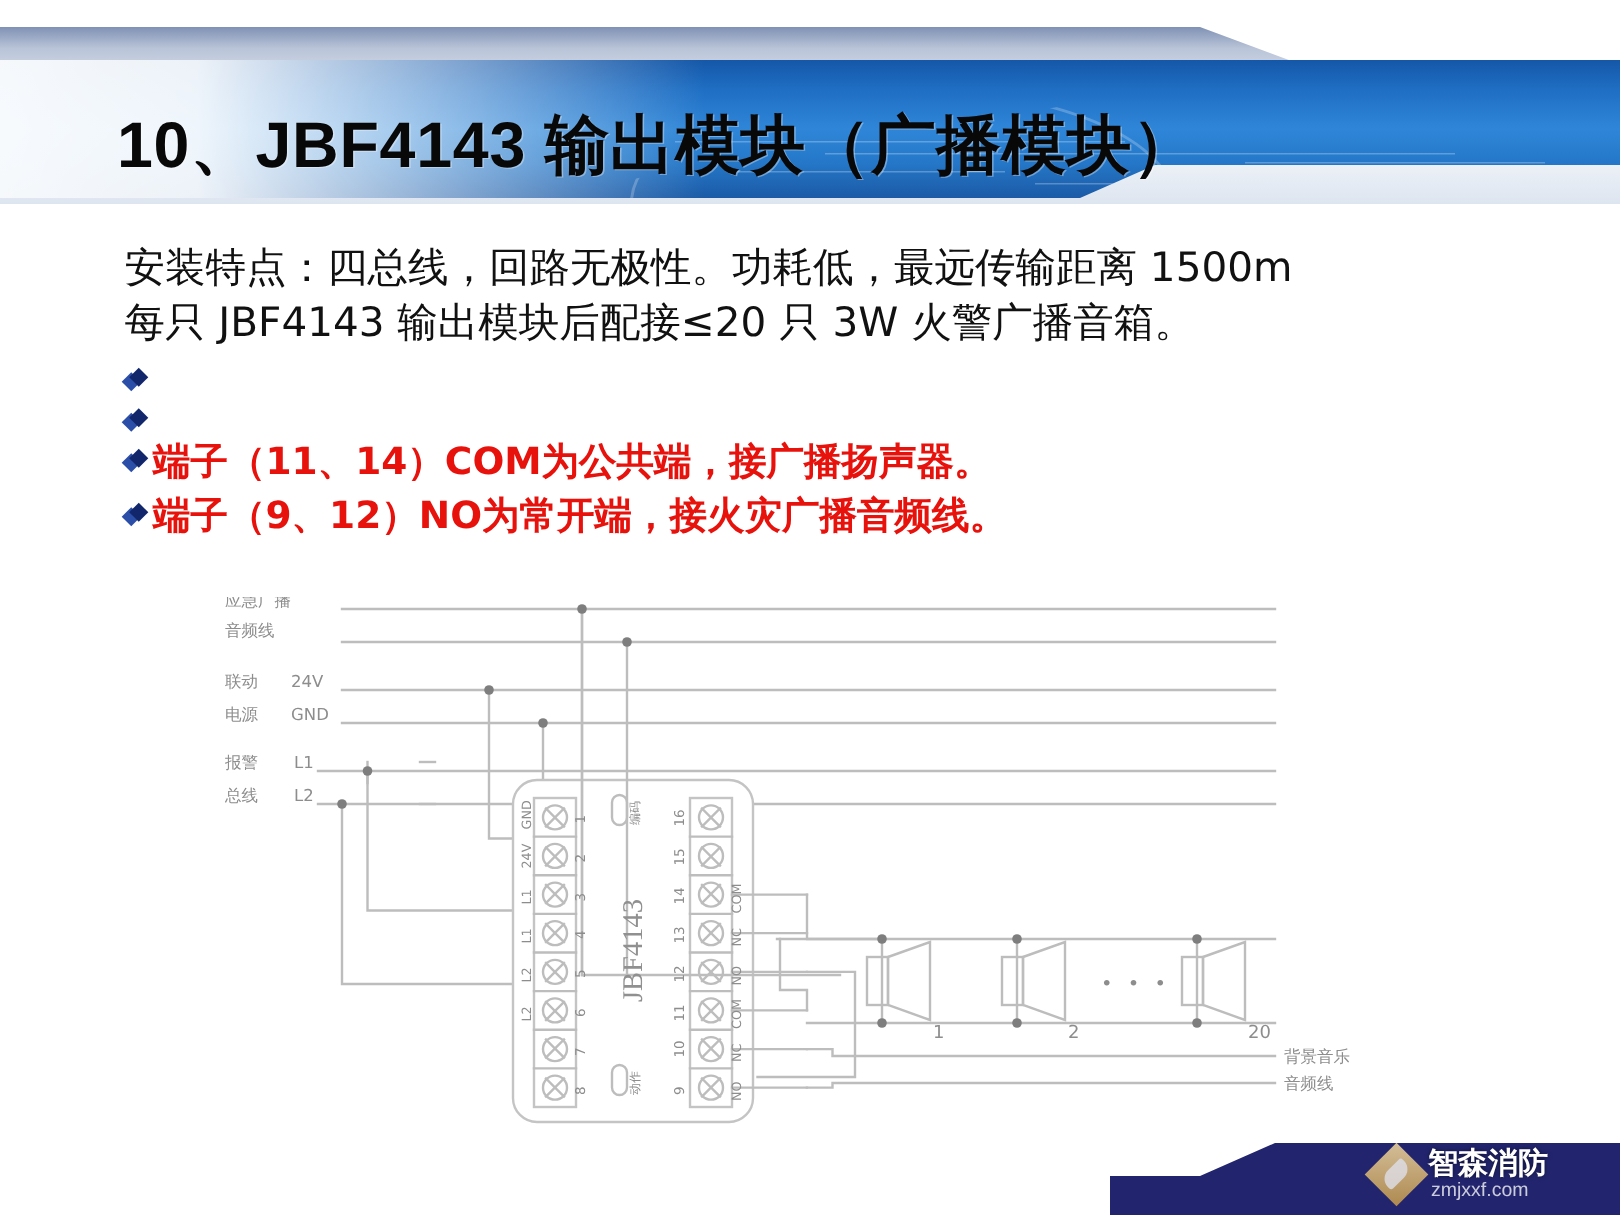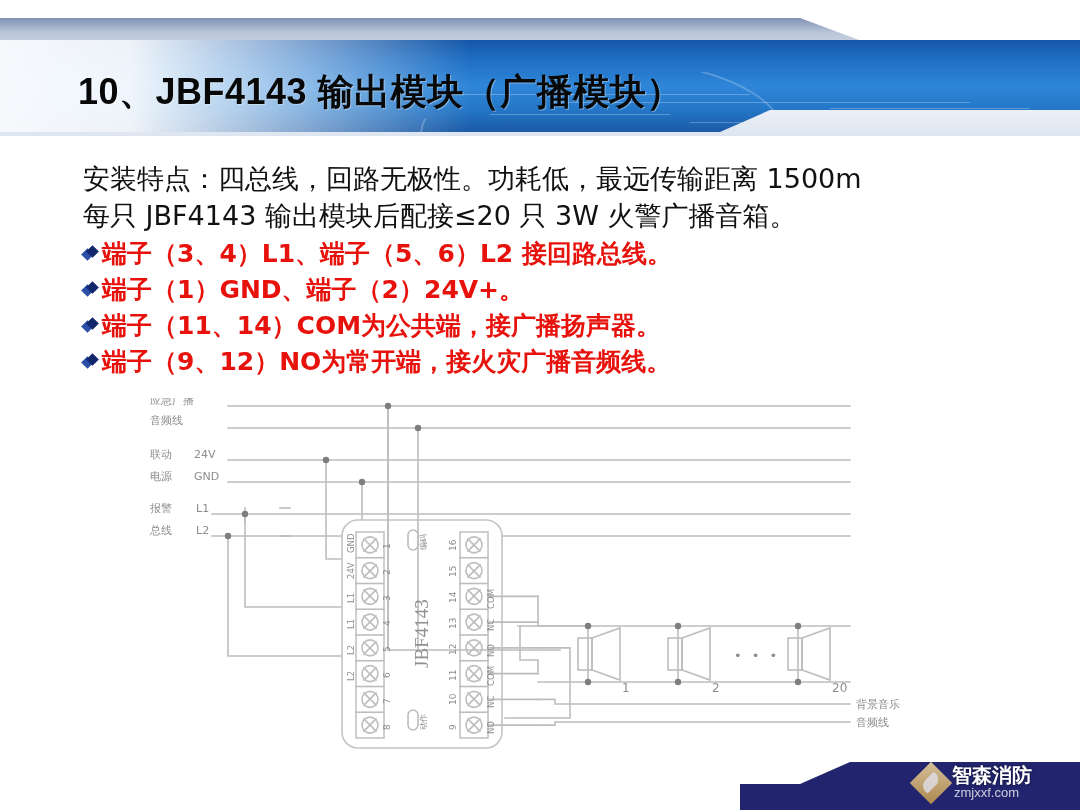--- a/index.html
+++ b/index.html
@@ -33,21 +33,21 @@
   .hdr-streaks{position:absolute;left:430px;top:44px;width:650px;height:84px;opacity:.30;overflow:hidden;}
   .hdr-streaks i{position:absolute;display:block;height:1px;background:rgba(255,255,255,.85);}
   .hdr-arc{
     position:absolute;left:420px;top:18px;width:360px;height:150px;
     border:2px solid rgba(255,255,255,.45);border-radius:50%;
     clip-path:polygon(0 40%, 100% 0, 100% 40%, 0 80%);
     opacity:.5;
   }
   .hdr-title{
     position:absolute;left:78px;top:68px;
-    font-size:36px;font-weight:bold;color:#080808;letter-spacing:.5px;
+    font-size:43px;font-weight:bold;color:#080808;letter-spacing:.5px;
     white-space:nowrap;
     text-shadow:1px 1px 0 rgba(255,255,255,.35);
   }
 
   
   .body-text{position:absolute;left:46px;top:160px;width:900px;margin-left:37px;}
   .blk-line{
     font-size:27px;color:#111;line-height:1.38;white-space:nowrap;
     font-family:"DejaVu Sans","Liberation Sans",sans-serif;
   }
@@ -129,25 +129,23 @@
     <div class="hdr-haze"></div>
     <div class="hdr-title">10、JBF4143 输出模块（广播模块）</div>
   </div>
 
   <div class="body-text">
     <div class="blk-line">安装特点：四总线，回路无极性。功耗低，最远传输距离 1500m</div>
     <div class="blk-line">每只 JBF4143 输出模块后配接≤20 只 3W 火警广播音箱。</div>
 
     <div class="red-row">
       <span class="bullet-dia"></span>
-      <span class="red-txt">端子（3、4）L1、端子（5、6）L2 接回路总线。</span>
     </div>
     <div class="red-row">
       <span class="bullet-dia"></span>
-      <span class="red-txt">端子（1）GND、端子（2）24V+。</span>
     </div>
     <div class="red-row">
       <span class="bullet-dia"></span>
       <span class="red-txt">端子（11、14）COM为公共端，接广播扬声器。</span>
     </div>
     <div class="red-row">
       <span class="bullet-dia"></span>
       <span class="red-txt">端子（9、12）NO为常开端，接火灾广播音频线。</span>
     </div>
   </div>

